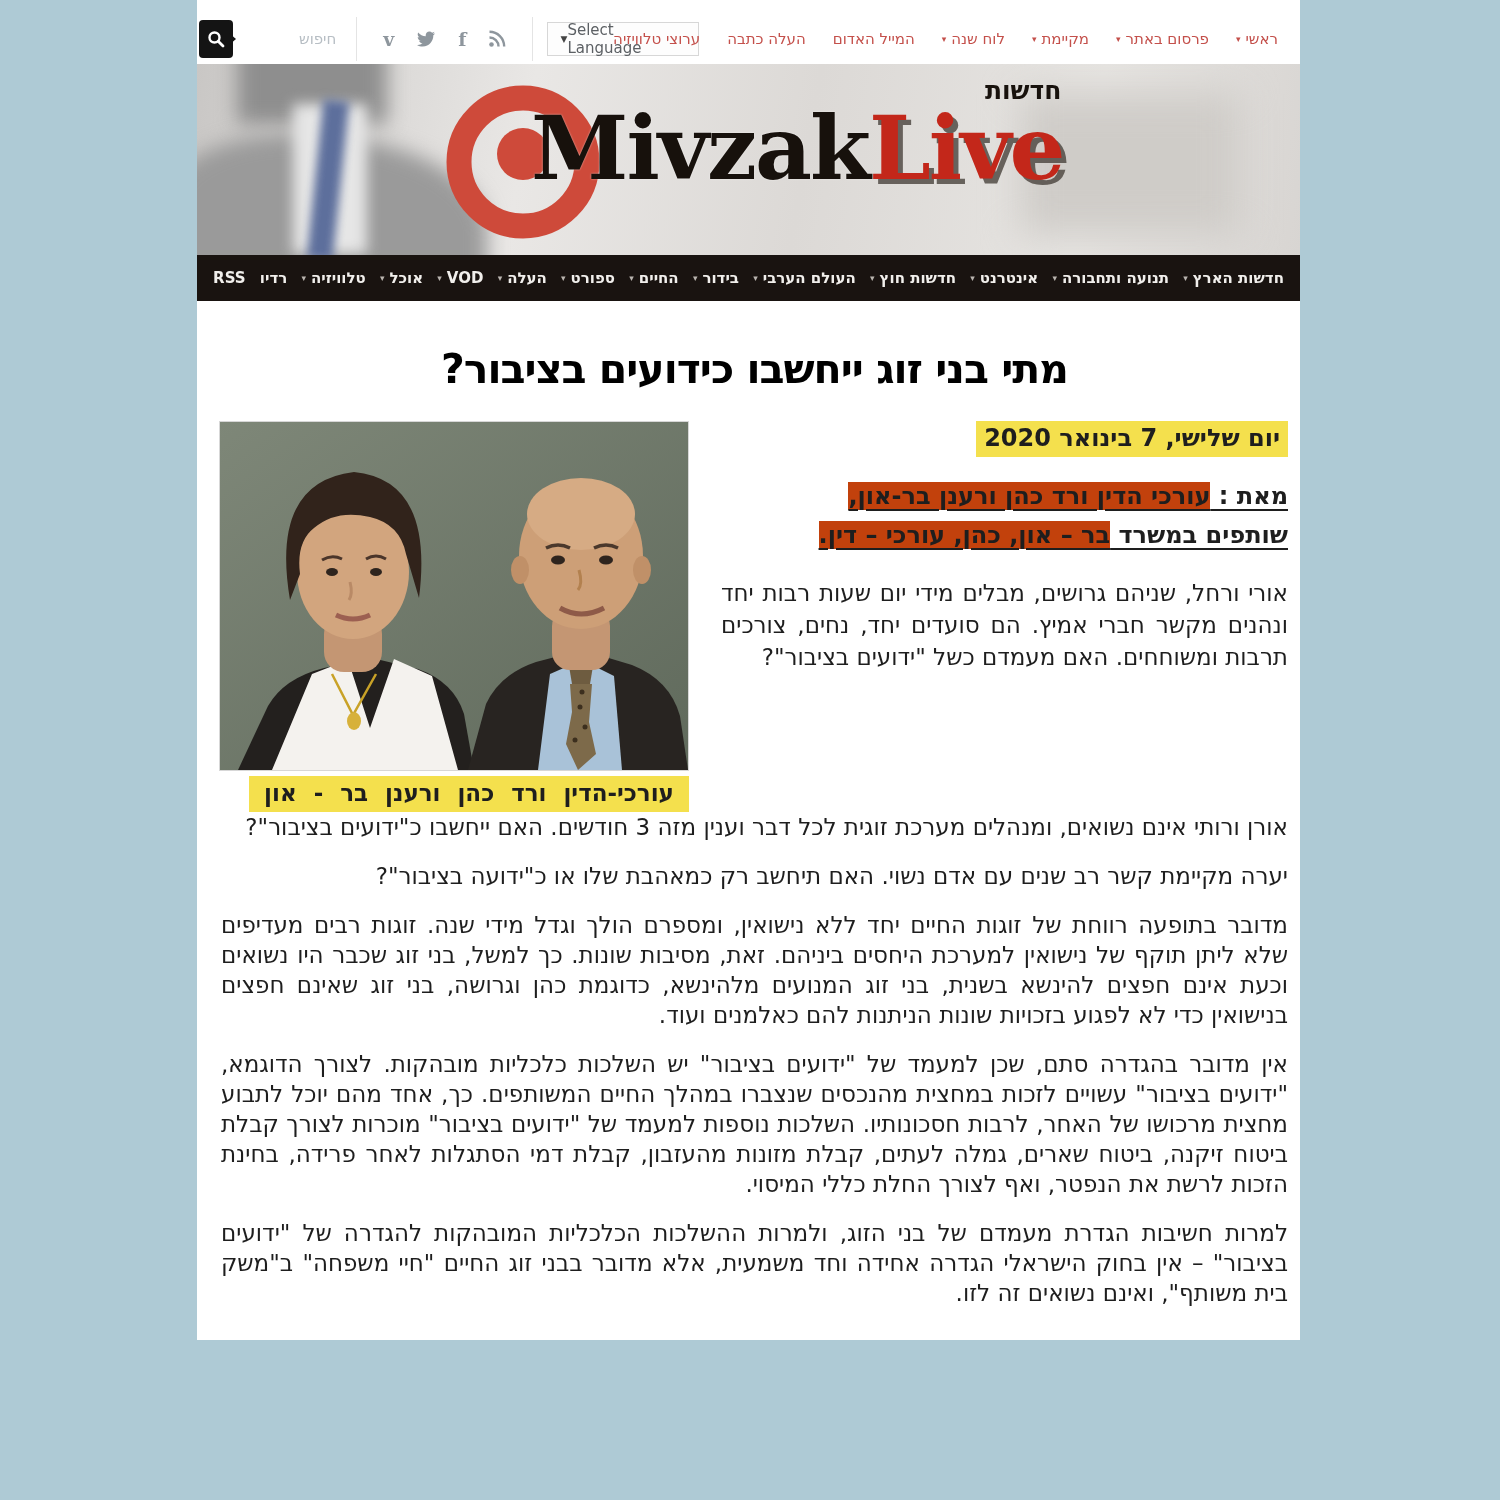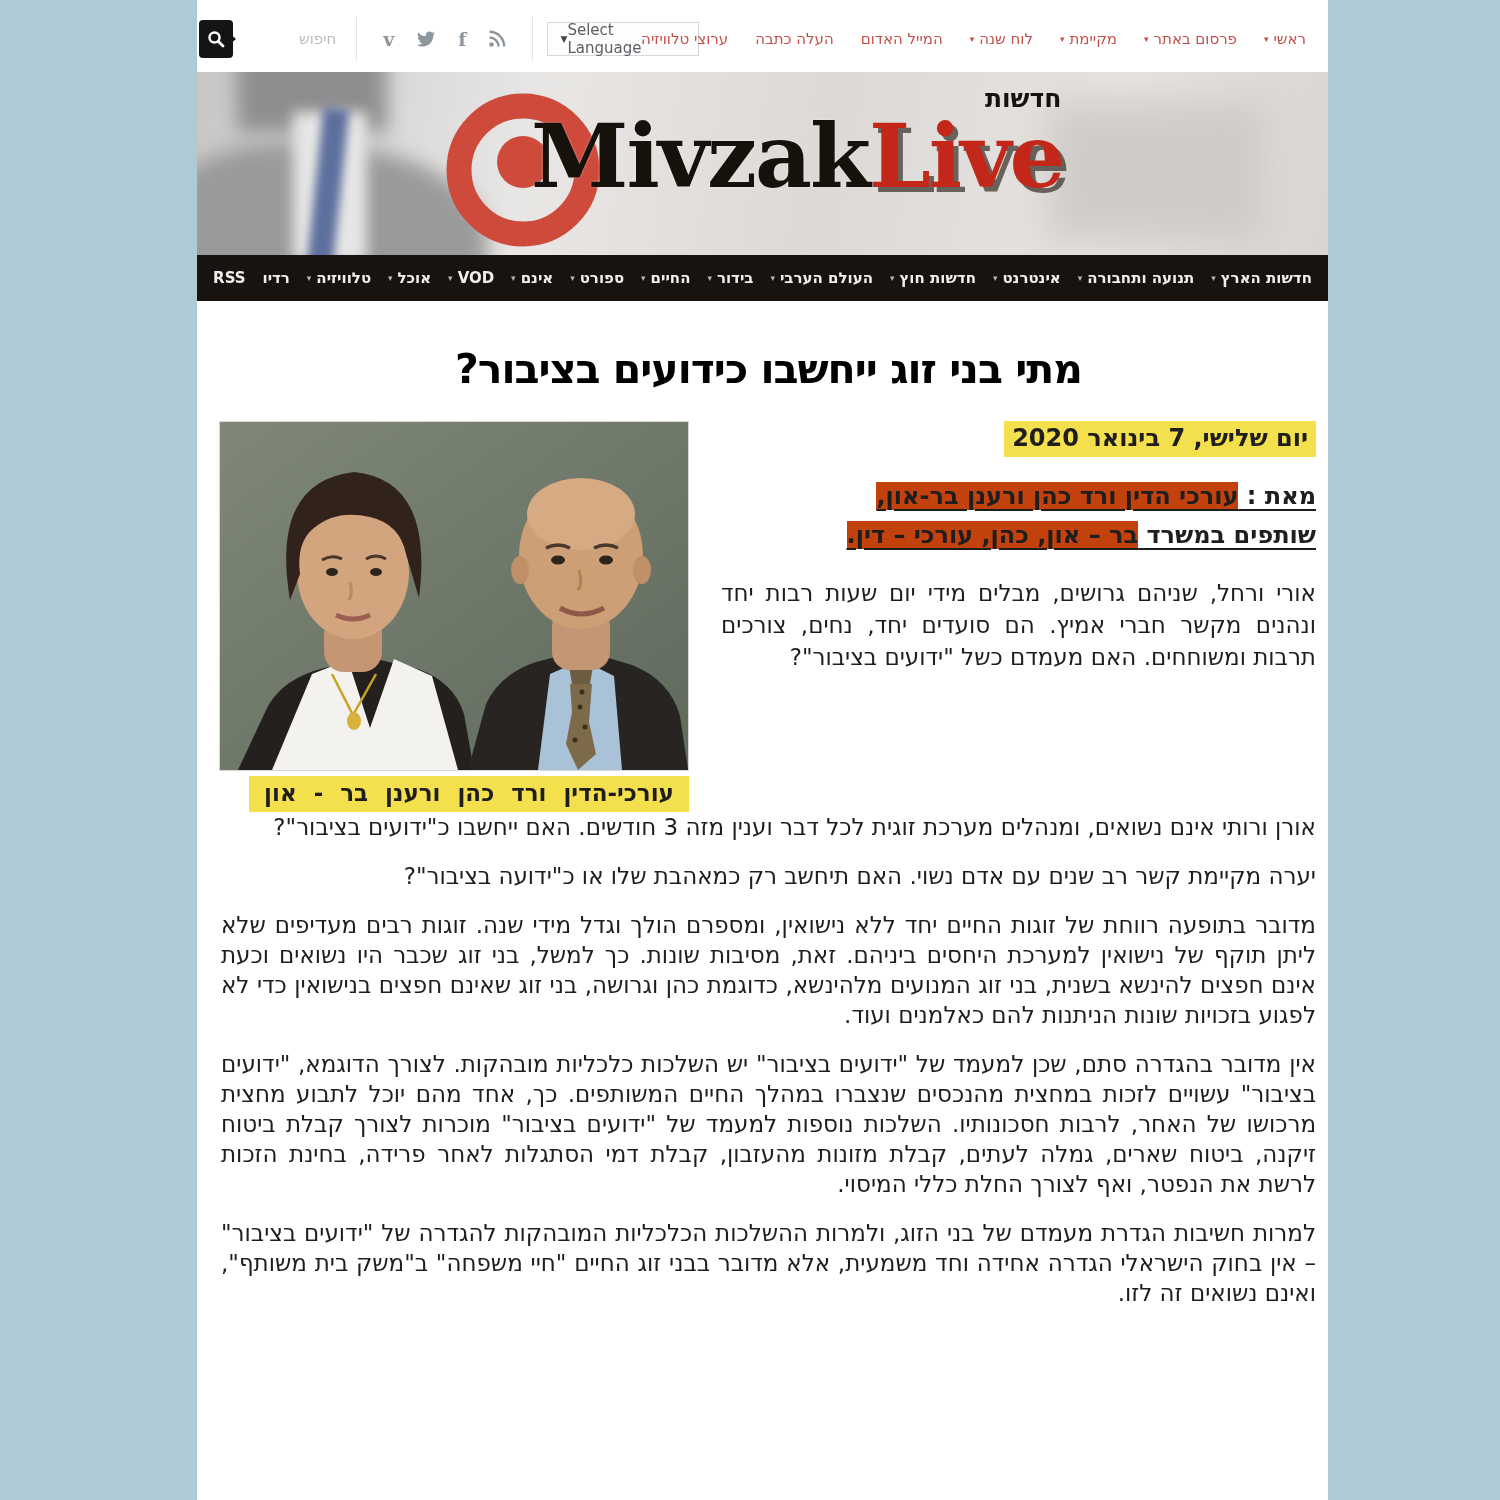--- a/index.html
+++ b/index.html
@@ -1,18 +1,18 @@
 <!DOCTYPE html>
 <html lang="he"><head>
 <meta charset="utf-8">
 <style>
   html,body{margin:0;padding:0;}
   body{width:1500px;height:1500px;position:relative;background:#aecad5;
        font-family:"DejaVu Sans",sans-serif;overflow:hidden;}
-  .page{position:absolute;left:197px;top:0;width:1103px;height:1500px;background:#ffffff;padding-left:28px;}
+  .page{position:absolute;left:197px;top:0;width:1103px;height:1340px;background:#ffffff;}
 
   
   .toolbar{position:absolute;top:14px;left:0;width:100%;height:50px;display:flex;
            align-items:center;box-sizing:border-box;padding:0 10px 0 2px;}
   .search-btn{width:34px;height:38px;background:#141414;border-radius:4px;position:relative;
               display:flex;align-items:center;justify-content:center;flex:none;cursor:pointer;}
   .search-btn::after{content:"";position:absolute;right:-9px;top:13px;border:6px solid transparent;
               border-left:7px solid #141414;}
   .search-label{color:#b7bec4;font-size:15px;margin:0 20px 0 66px;}
   .social-box{display:flex;align-items:center;gap:22px;height:44px;padding:0 26px;
@@ -22,21 +22,21 @@
   .lang-box{display:flex;align-items:center;justify-content:space-between;width:152px;height:34px;
             border:1px solid #d7d7d7;background:#fdfdfd;box-sizing:border-box;
             padding:0 12px;margin:0 4px 0 14px;color:#5c6064;font-size:15px;cursor:pointer;flex:none;}
   .lang-caret{font-size:9px;color:#444;}
   .tmenu{flex:1;display:flex;direction:rtl;align-items:center;gap:27px;padding-right:12px;min-width:0;}
   .tmenu-item{color:#c4504b;font-size:15px;white-space:nowrap;cursor:pointer;display:flex;
               align-items:center;gap:5px;}
   .tmenu-item .caret{font-size:9px;color:#c4504b;}
 
   
-  .banner{position:absolute;top:72px;left:0;width:100%;height:191px;overflow:hidden;
+  .banner{position:absolute;top:64px;left:0;width:100%;height:191px;overflow:hidden;
           background:linear-gradient(100deg,#c9c7c5 0%,#e9e7e5 30%,#dcd9d6 55%,#e6e4e1 80%,#d8d5d2 100%);}
   .blur-blob{position:absolute;filter:blur(10px);}
   .b1{left:-30px;top:70px;width:320px;height:160px;background:#9a9a9a;border-radius:40% 60% 0 0;}
   .b2{left:96px;top:40px;width:74px;height:150px;background:#e6e6e6;filter:blur(7px);}
   .b3{left:118px;top:36px;width:26px;height:160px;background:#5d6f9c;filter:blur(5px);transform:rotate(6deg);}
   .b4{left:40px;top:-30px;width:150px;height:90px;background:#8e8e8e;}
   .b5{right:60px;top:30px;width:220px;height:140px;background:#cfccc8;filter:blur(18px);}
   .logo{position:absolute;left:242px;top:16px;width:700px;height:168px;cursor:pointer;}
   .logo-ring{position:absolute;left:0;top:2px;}
   .logo-text{position:absolute;left:92px;top:24px;font-family:"DejaVu Serif",serif;font-weight:700;
@@ -176,21 +176,21 @@
       </span>
       <span class="nav-item">
         <span>החיים</span>
         <span class="caret">▾</span>
       </span>
       <span class="nav-item">
         <span>ספורט</span>
         <span class="caret">▾</span>
       </span>
       <span class="nav-item">
-        <span>אינם</span>
+        <span>העלה</span>
         <span class="caret">▾</span>
       </span>
       <span class="nav-item">
         <span>VOD</span>
         <span class="caret">▾</span>
       </span>
       <span class="nav-item">
         <span>אוכל</span>
         <span class="caret">▾</span>
       </span>

